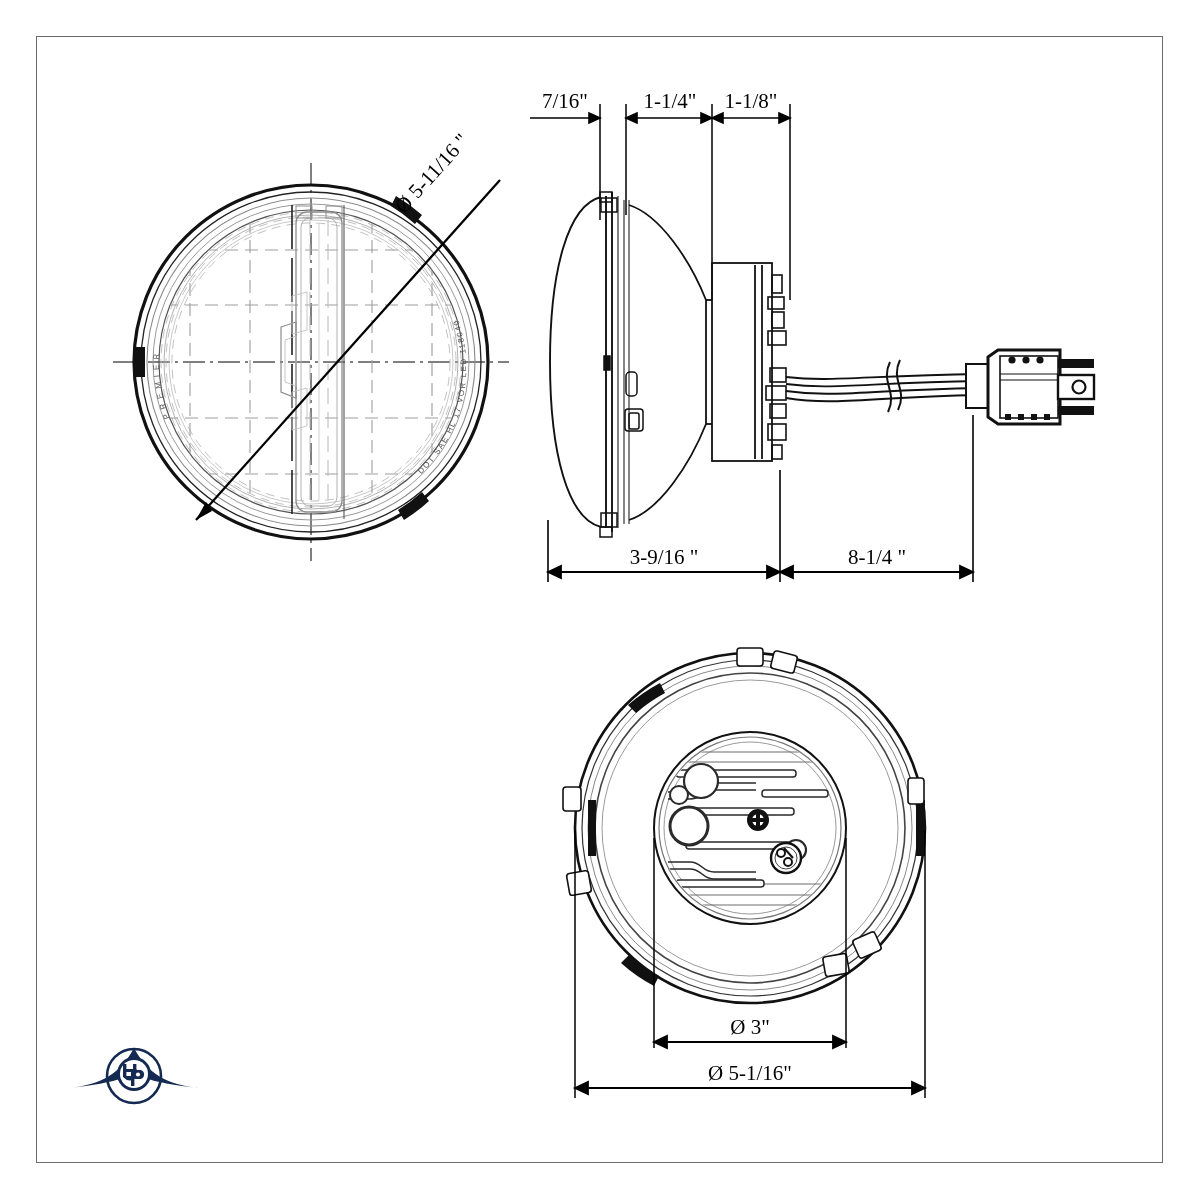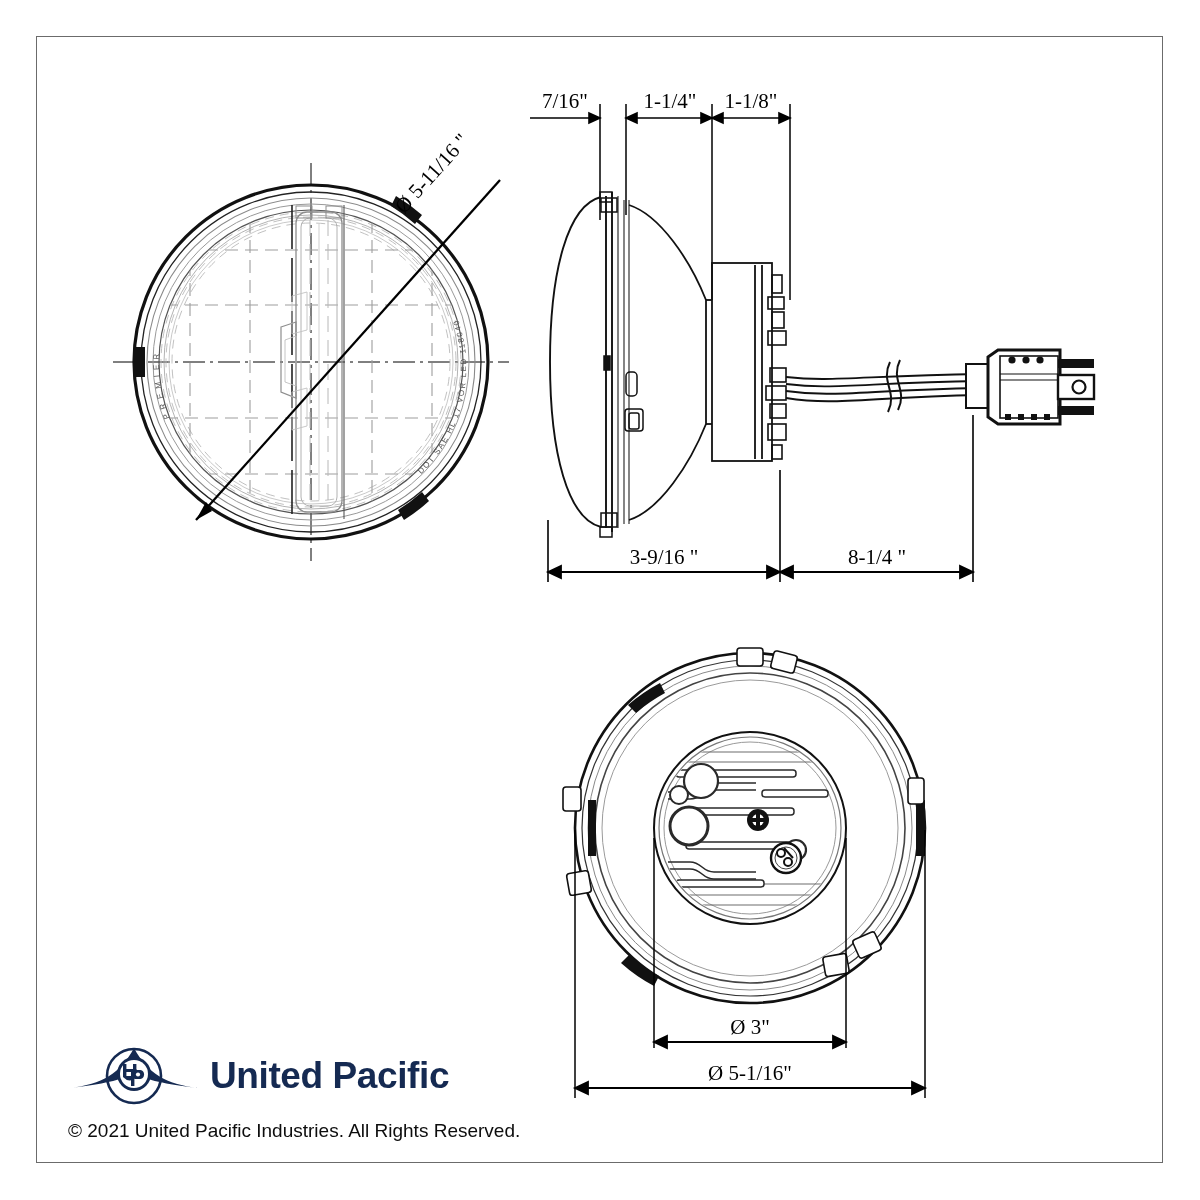--- a/index.html
+++ b/index.html
@@ -343,18 +343,16 @@
         <g fill="#152a52">
           <rect x="55" y="20" width="3.4" height="13"></rect>
           <rect x="65" y="20" width="3.4" height="13"></rect>
           <rect x="55" y="25" width="13.4" height="3"></rect>
           <path d="M55 33 q6.7 7 13.4 0 l0 -1 -13.4 0 Z"></path>
           <rect x="63" y="26" width="3.4" height="16"></rect>
           <path d="M66.4 26 h6 a4.6 4.6 0 0 1 0 9 h-6 Z"></path>
           <circle cx="70" cy="30.5" r="2.1" fill="#ffffff"></circle>
         </g>
       </svg>
-      <div id="logoWord">United Pacific</div>
     </div>
-    <div id="copy">© 2021 United Pacific Industries. All Rights Reserved.</div>
   </div>
 
 </div>
 
 </body></html>

